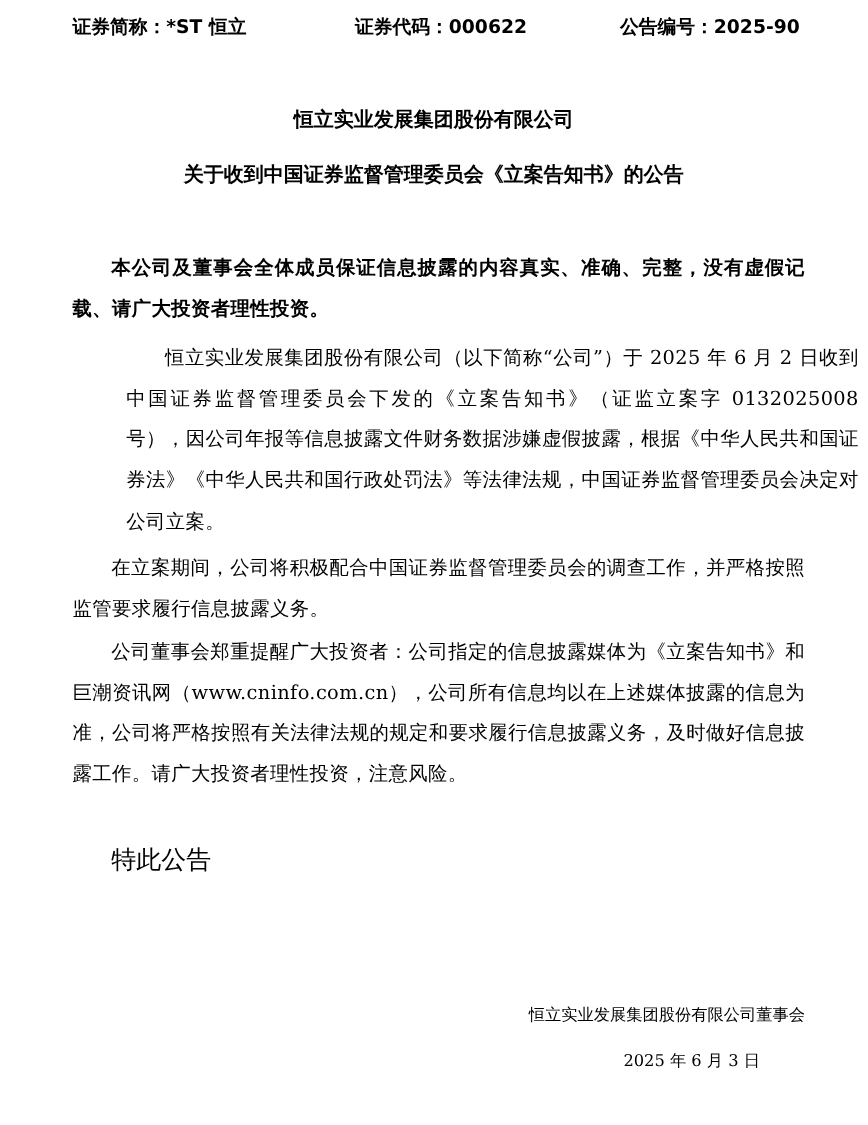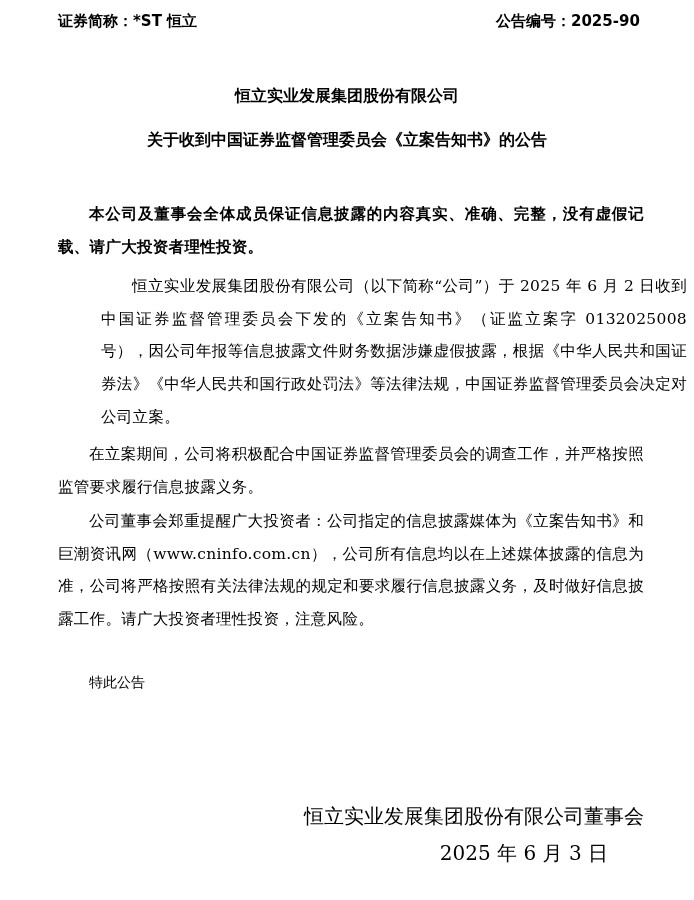--- a/index.html
+++ b/index.html
@@ -15,30 +15,31 @@
            font-family: "DejaVu Sans", "Liberation Sans", sans-serif; font-size: 16px; white-space: nowrap; }
   .t1 { top: 86px; }
   .t2 { top: 130px; }
   .para { position: absolute; left: 58px; width: 586px; font-size: 15.5px; line-height: 32.7px;
           text-indent: 2em; text-align: justify; letter-spacing: 0.3px; }
   .bold { font-weight: bold; font-family: "DejaVu Sans", "Liberation Sans", sans-serif; }
   .p0 { top: 198px; }
   .p1 { top: 270px; margin-left: 43px; }
   .p2 { top: 438px; }
   .p3 { top: 505px; }
-  .closing { position: absolute; top: 674px; left: 89px; font-size: 14px; }
-  .sig { position: absolute; right: 50px; font-size: 20px; white-space: nowrap; }
+  .closing { position: absolute; top: 674px; left: 89px; font-size: 20px; }
+  .sig { position: absolute; right: 50px; font-size: 13px; white-space: nowrap; }
   .sig-name { top: 803px; }
   .sig-date { top: 840px; right: 86px; }
 </style>
 </head>
 <body>
 
 <div class="header">
   <span class="h-abbr">证券简称：*ST 恒立</span>
+  <span class="h-code">证券代码：000622</span>
   <span class="h-num">公告编号：2025-90</span>
 </div>
 
 <div class="title t1">恒立实业发展集团股份有限公司</div>
 <div class="title t2">关于收到中国证券监督管理委员会《立案告知书》的公告</div>
 
 <div class="para p0 bold">本公司及董事会全体成员保证信息披露的内容真实、准确、完整，没有虚假记载、请广大投资者理性投资。</div>
 <div class="para p1">恒立实业发展集团股份有限公司（以下简称“公司”）于 2025 年 6 月 2 日收到中国证券监督管理委员会下发的《立案告知书》（证监立案字 0132025008 号），因公司年报等信息披露文件财务数据涉嫌虚假披露，根据《中华人民共和国证券法》《中华人民共和国行政处罚法》等法律法规，中国证券监督管理委员会决定对公司立案。</div>
 <div class="para p2">在立案期间，公司将积极配合中国证券监督管理委员会的调查工作，并严格按照监管要求履行信息披露义务。</div>
 <div class="para p3">公司董事会郑重提醒广大投资者：公司指定的信息披露媒体为《立案告知书》和巨潮资讯网（www.cninfo.com.cn），公司所有信息均以在上述媒体披露的信息为准，公司将严格按照有关法律法规的规定和要求履行信息披露义务，及时做好信息披露工作。请广大投资者理性投资，注意风险。</div>

